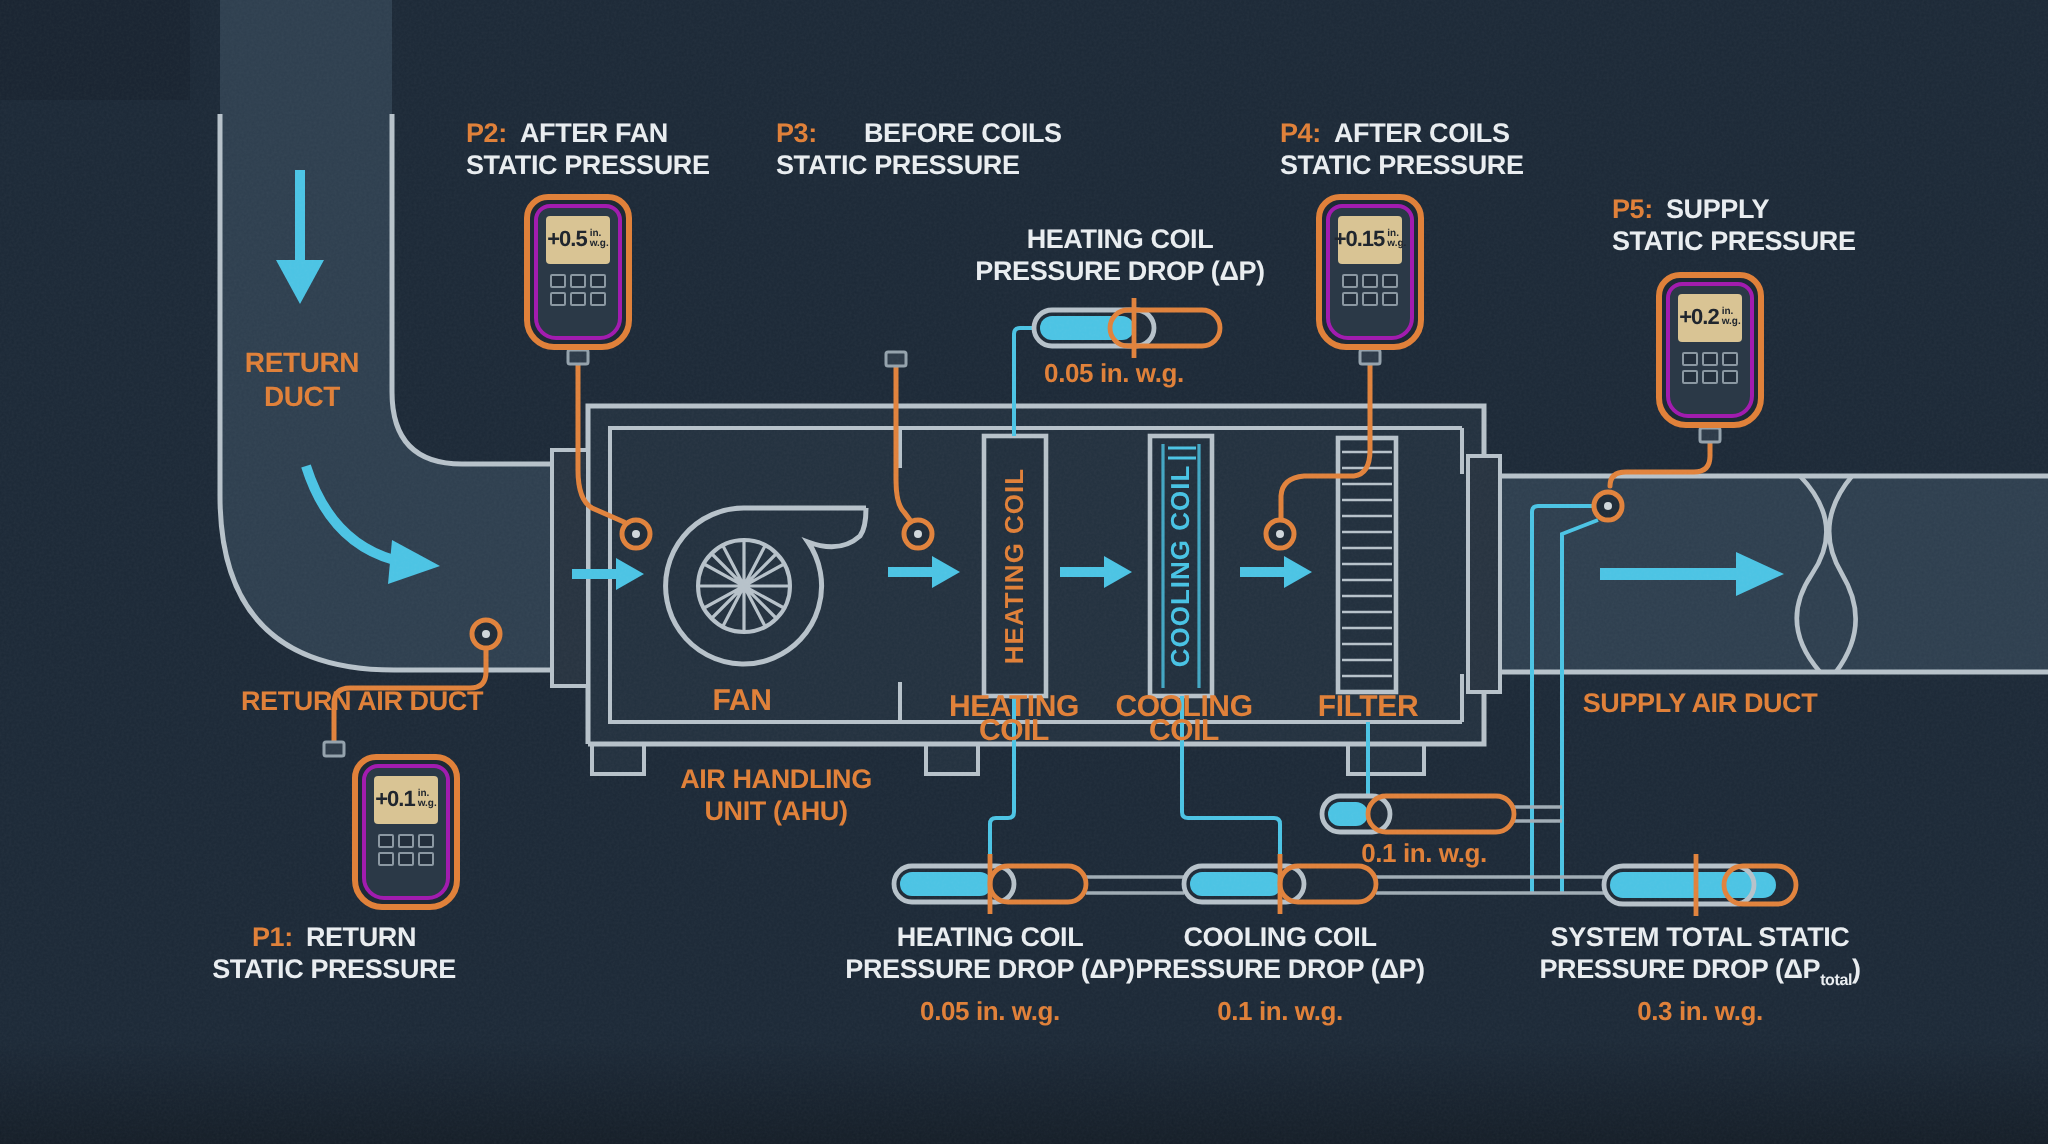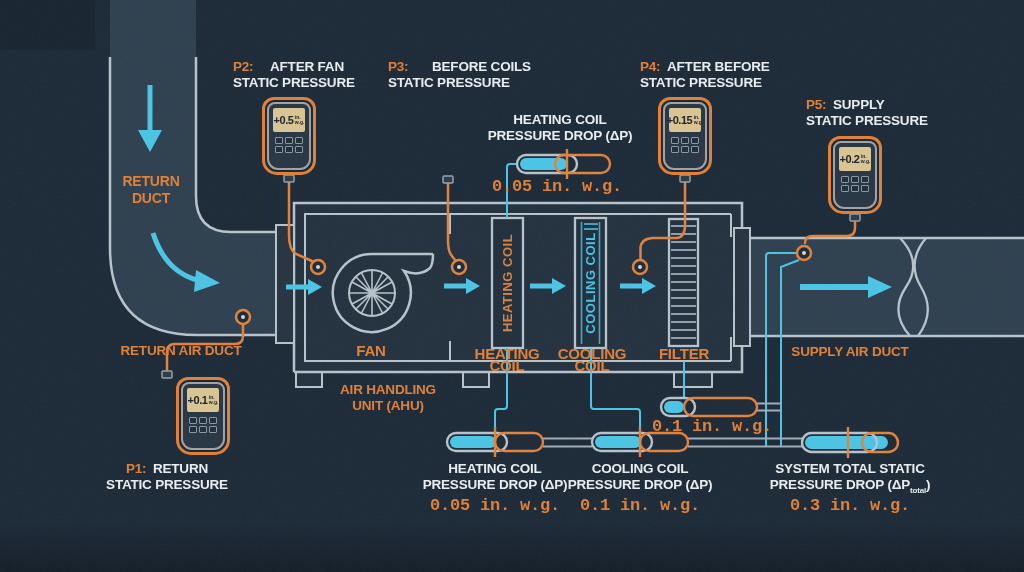--- a/index.html
+++ b/index.html
@@ -6,28 +6,28 @@
   #stage{position:relative;width:1024px;height:572px;overflow:hidden;
          background:#1b2836;font-family:"Liberation Sans",sans-serif;}
   #stage svg{position:absolute;left:0;top:0;}
   .lbl{position:absolute;font-weight:bold;letter-spacing:-0.2px;line-height:15.5px;
        font-size:13.5px;color:#e9edf0;}
   .orange{color:#e0813a;}
   .cyan{color:#4ac3e4;}
   .center{text-align:center;}
   .ml{white-space:pre-line;}
   .small{font-size:15px;line-height:12px;}
-  .value{font-size:17px;color:#e0813a;font-family:Liberation Mono, monospace;}
+  .value{font-size:13px;color:#e0813a;}
   .vert{position:absolute;transform:rotate(-90deg);font-weight:bold;font-size:13px;
         letter-spacing:0.5px;text-align:center;line-height:20px;}
   sub.tot{font-size:8px;text-align:center;}
   
   .gauge{position:absolute;width:48px;height:72px;border:3px solid #e0813a;
          border-radius:12px 12px 15px 15px;background:#1e2a36;z-index:5;}
-  .gbody{position:absolute;inset:2px;border:2px solid #a3a3a3;border-radius:8px 8px 11px 11px;
+  .gbody{position:absolute;inset:2px;border:2px solid #a21caf;border-radius:8px 8px 11px 11px;
          background:#2b3947;}
   .gscreen{position:absolute;left:4px;right:4px;top:4px;height:24px;background:#d9c494;
            border-radius:2px;display:flex;align-items:center;justify-content:center;
            color:#20262e;font-weight:bold;}
   .gval{font-size:11px;letter-spacing:-0.5px;}
   .gunit{font-size:5px;line-height:5px;margin-left:1.5px;text-align:left;font-weight:bold;}
   .gbtns{position:absolute;left:6px;right:6px;top:33px;display:grid;
          grid-template-columns:repeat(3,1fr);gap:2px;}
   .gbtns span{display:block;height:5px;background:#232f3c;border:1px solid #8b98a2;
               border-radius:1px;}
@@ -277,31 +277,31 @@
           <span></span>
           <span></span>
           <span></span>
           <span></span>
         </div>
   </div>
 </div>
 
 <div class="lbl" style="left:233px;top:59px;">
   <span class="orange">P2:</span>
-  <span style="margin-left:13px;">AFTER FAN</span><br>
+  <span style="margin-left:3px;">AFTER FAN</span><br>
   <span>STATIC PRESSURE</span>
 </div>
 <div class="lbl" style="left:388px;top:59px;">
   <span class="orange">P3:</span>
   <span style="margin-left:20px;">BEFORE COILS</span><br>
   <span>STATIC PRESSURE</span>
 </div>
 <div class="lbl" style="left:640px;top:59px;">
   <span class="orange">P4:</span>
-  <span style="margin-left:3px;">AFTER BEFORE</span><br>
+  <span style="margin-left:3px;">AFTER COILS</span><br>
   <span>STATIC PRESSURE</span>
 </div>
 <div class="lbl" style="left:806px;top:97px;">
   <span class="orange">P5:</span>
   <span style="margin-left:3px;">SUPPLY</span><br>
   <span>STATIC PRESSURE</span>
 </div>
 <div class="lbl center" style="left:92px;top:461px;width:150px;">
   <span class="orange">P1:</span>
   <span style="margin-left:3px;">RETURN</span><br>

